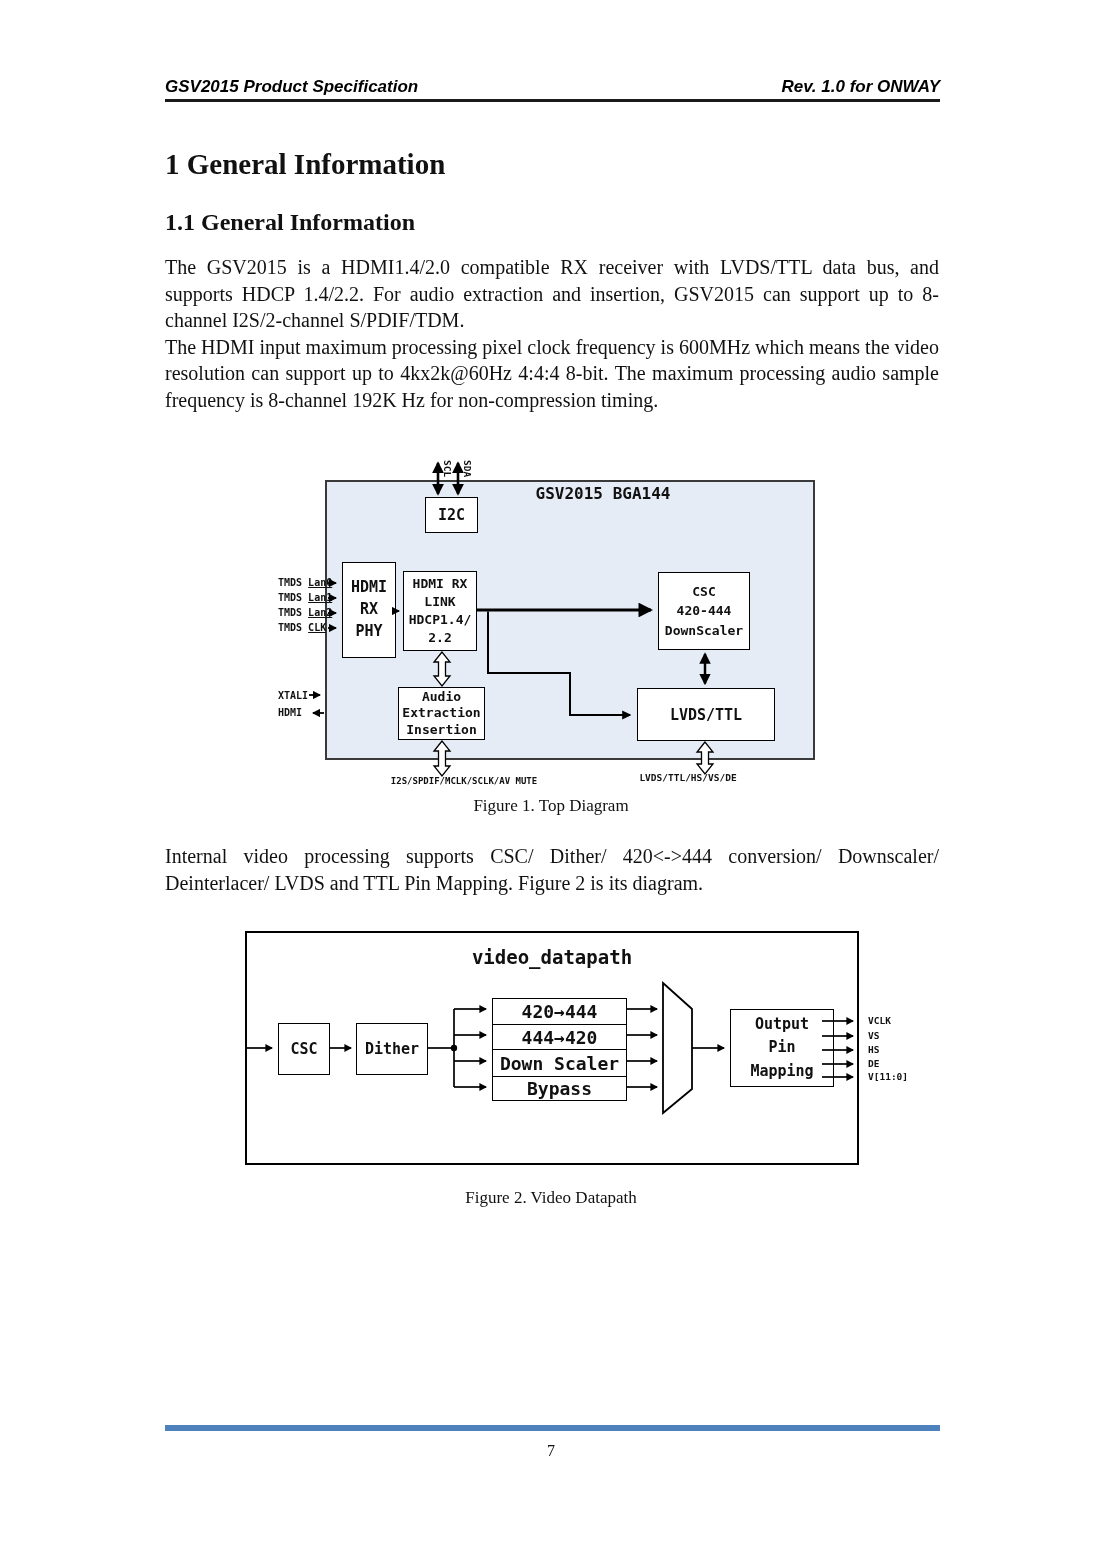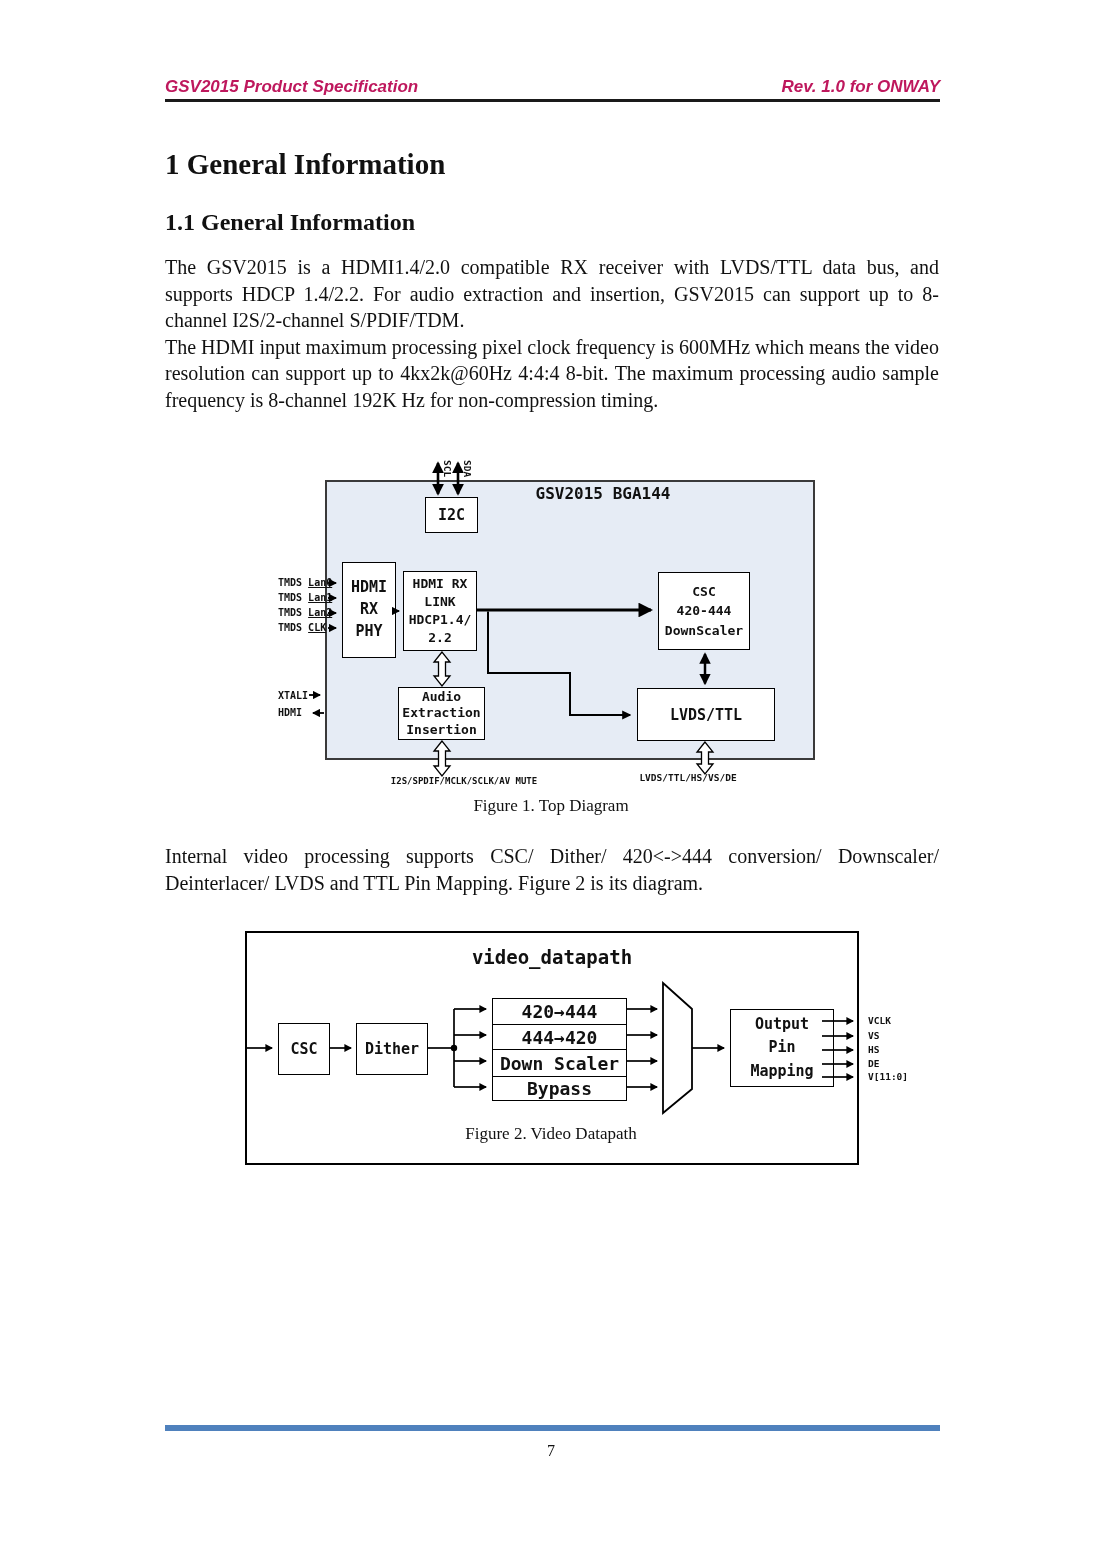--- a/index.html
+++ b/index.html
@@ -5,21 +5,21 @@
   * { margin:0; padding:0; box-sizing:border-box; }
   body { background:#888; }
   .page {
     position:relative; width:1102px; height:1559px; background:#fff;
     font-family:"Liberation Serif", serif; color:#111; overflow:hidden; margin:0 auto;
   }
   .abs { position:absolute; }
 
   
   .hdr { font-family:"Liberation Sans", sans-serif; font-weight:bold; font-style:italic;
-         font-size:17px; color:#be185d; }
+         font-size:17px; color:#000000; }
   .hdr-rule { background:#1a1a1a; }
 
   
   .h1 { font-size:29px; font-weight:bold; }
   .h2 { font-size:24px; font-weight:bold; }
   .bodytext { font-size:20px; line-height:26.5px; text-align:justify; }
   .bodytext p { margin:0; }
 
   
   .fig { position:absolute; }
@@ -194,18 +194,18 @@
       <line x1="449" y1="120" x2="481" y2="120" stroke="#000" stroke-width="1.7" marker-end="url(#ah2)"></line>
 
       <line x1="579" y1="93" x2="610" y2="93" stroke="#000" stroke-width="1.7" marker-end="url(#ah2)"></line>
       <line x1="579" y1="108" x2="610" y2="108" stroke="#000" stroke-width="1.7" marker-end="url(#ah2)"></line>
       <line x1="579" y1="122" x2="610" y2="122" stroke="#000" stroke-width="1.7" marker-end="url(#ah2)"></line>
       <line x1="579" y1="136" x2="610" y2="136" stroke="#000" stroke-width="1.7" marker-end="url(#ah2)"></line>
       <line x1="579" y1="149" x2="610" y2="149" stroke="#000" stroke-width="1.7" marker-end="url(#ah2)"></line>
     </svg>
   </div>
 
-  <div class="caption" style="top:1124px;">Figure 2. Video Datapath</div>
+  <div class="caption" style="top:1188px;">Figure 2. Video Datapath</div>
 
   <div class="abs footer-rule" style="left:165px; top:1425px; width:775px; height:6px;"></div>
   <div class="abs pageno" style="top:1442px;">7</div>
 
 </div>
 
 </body></html>

